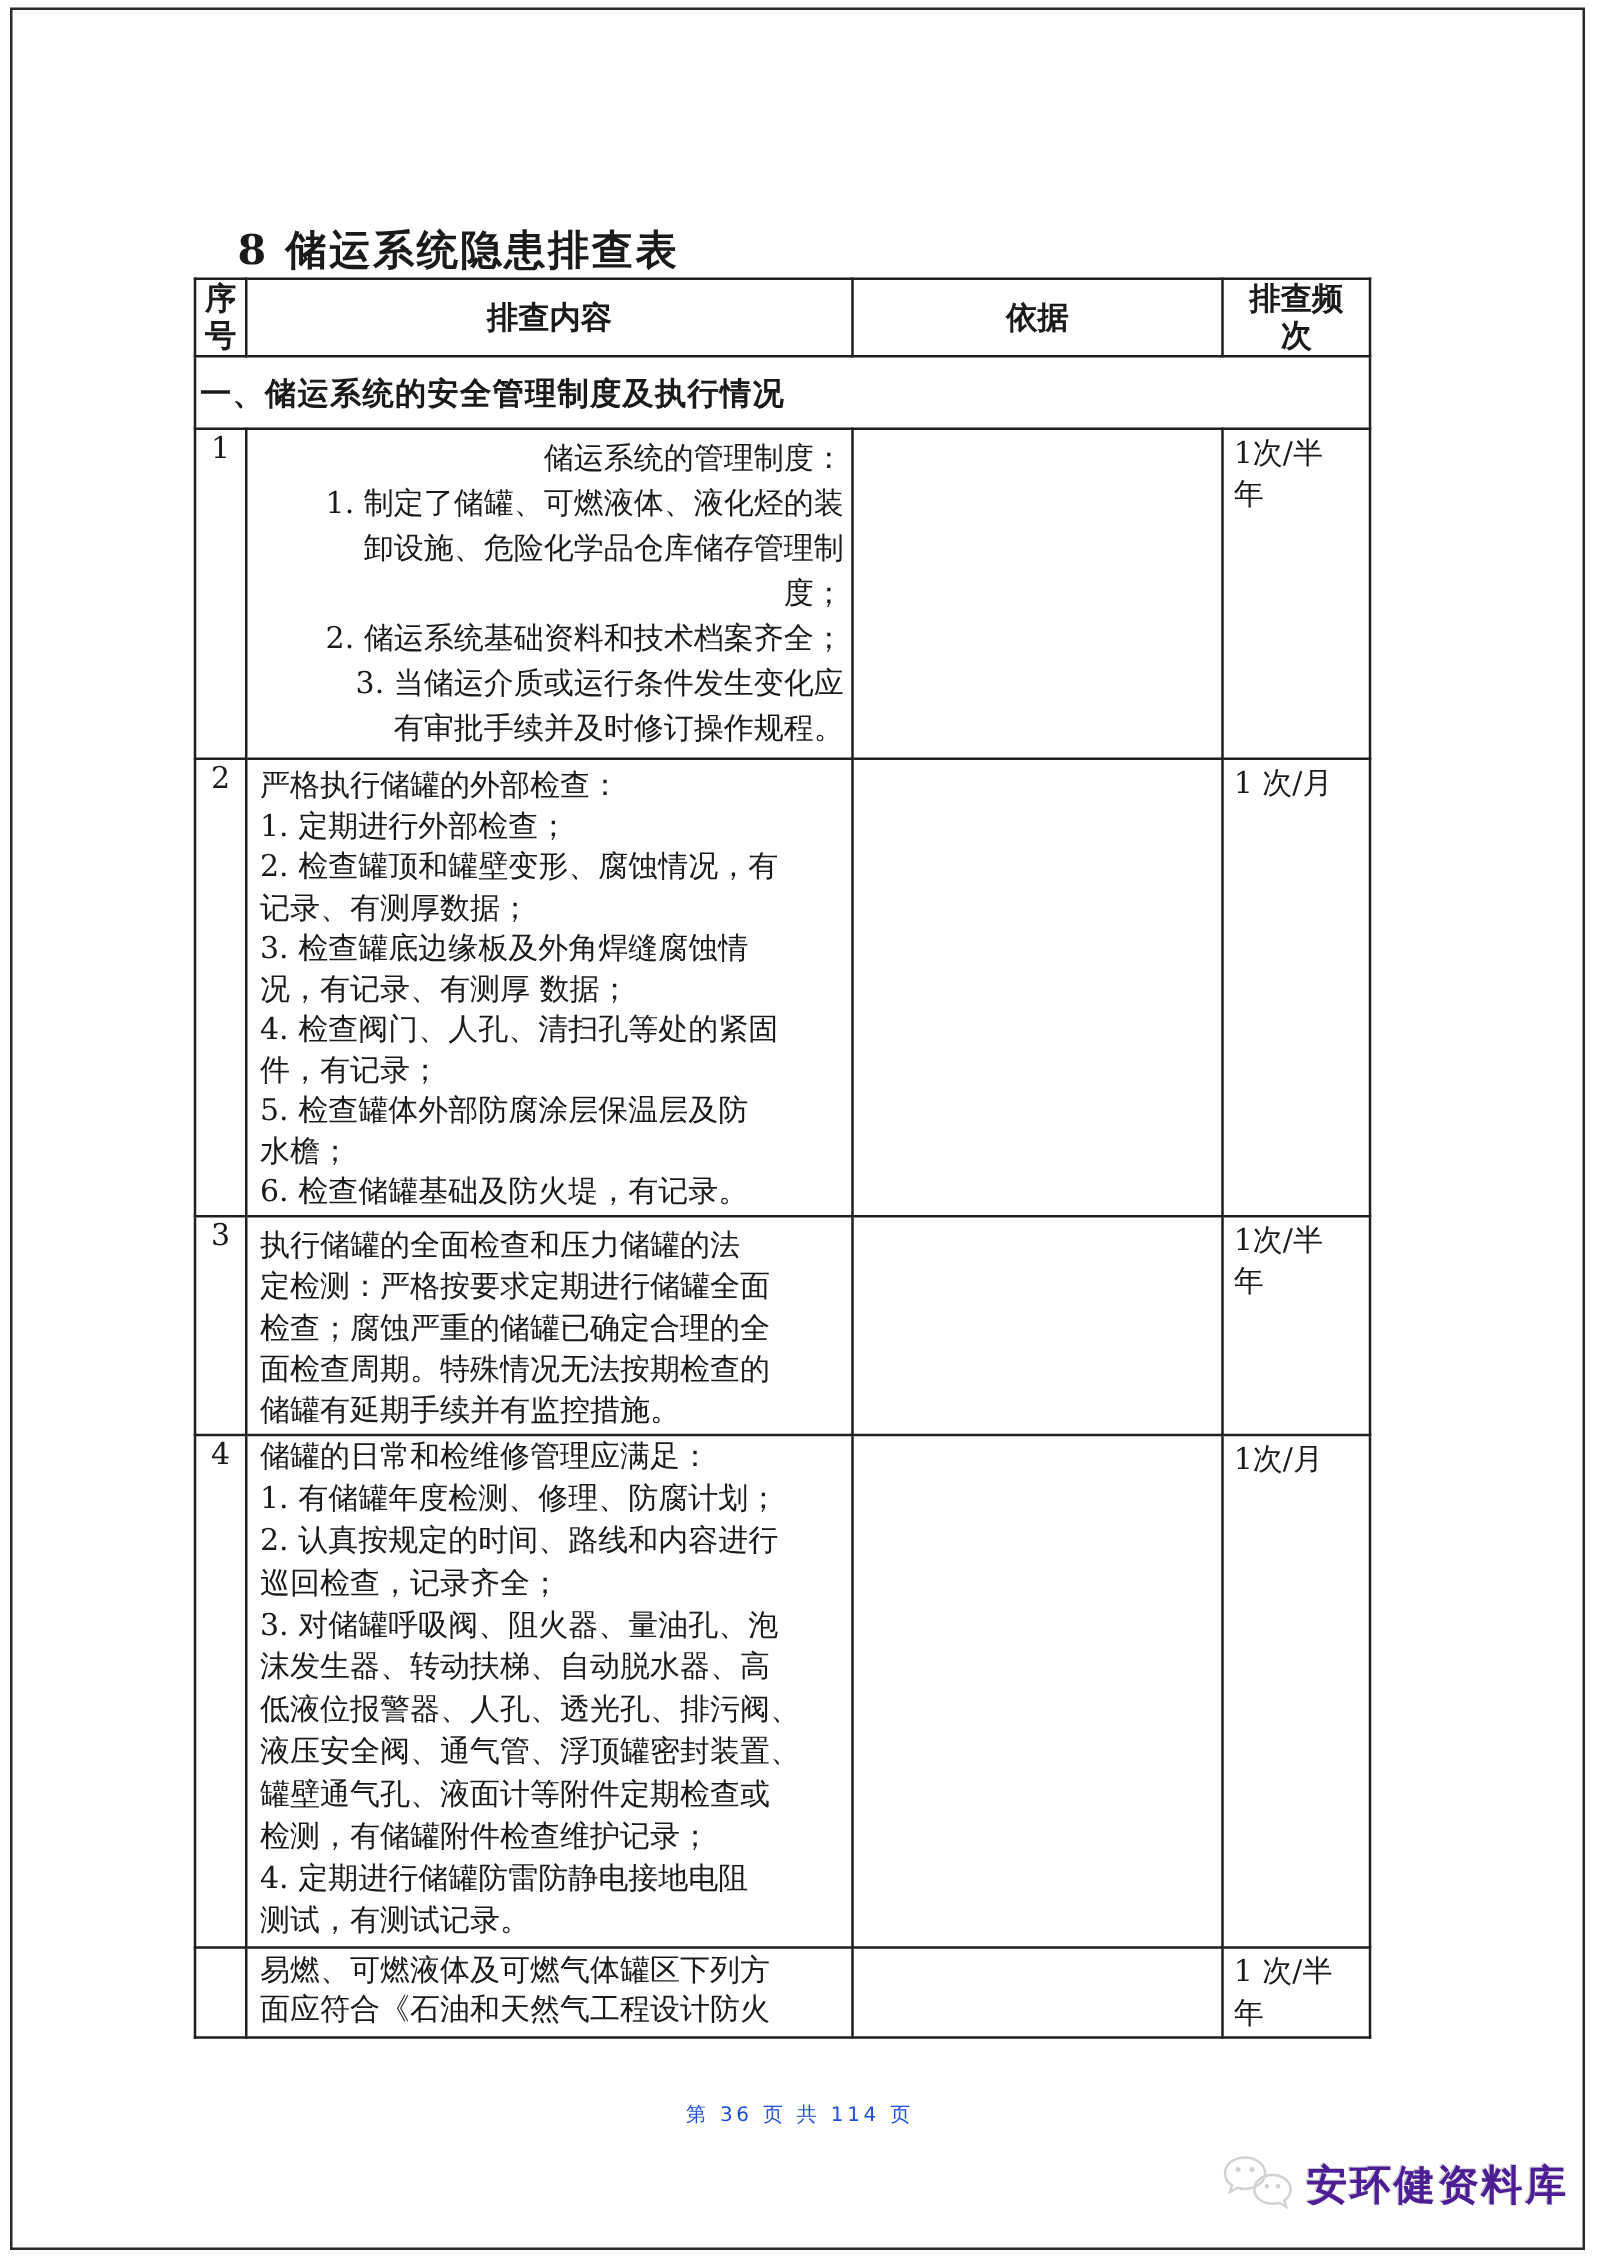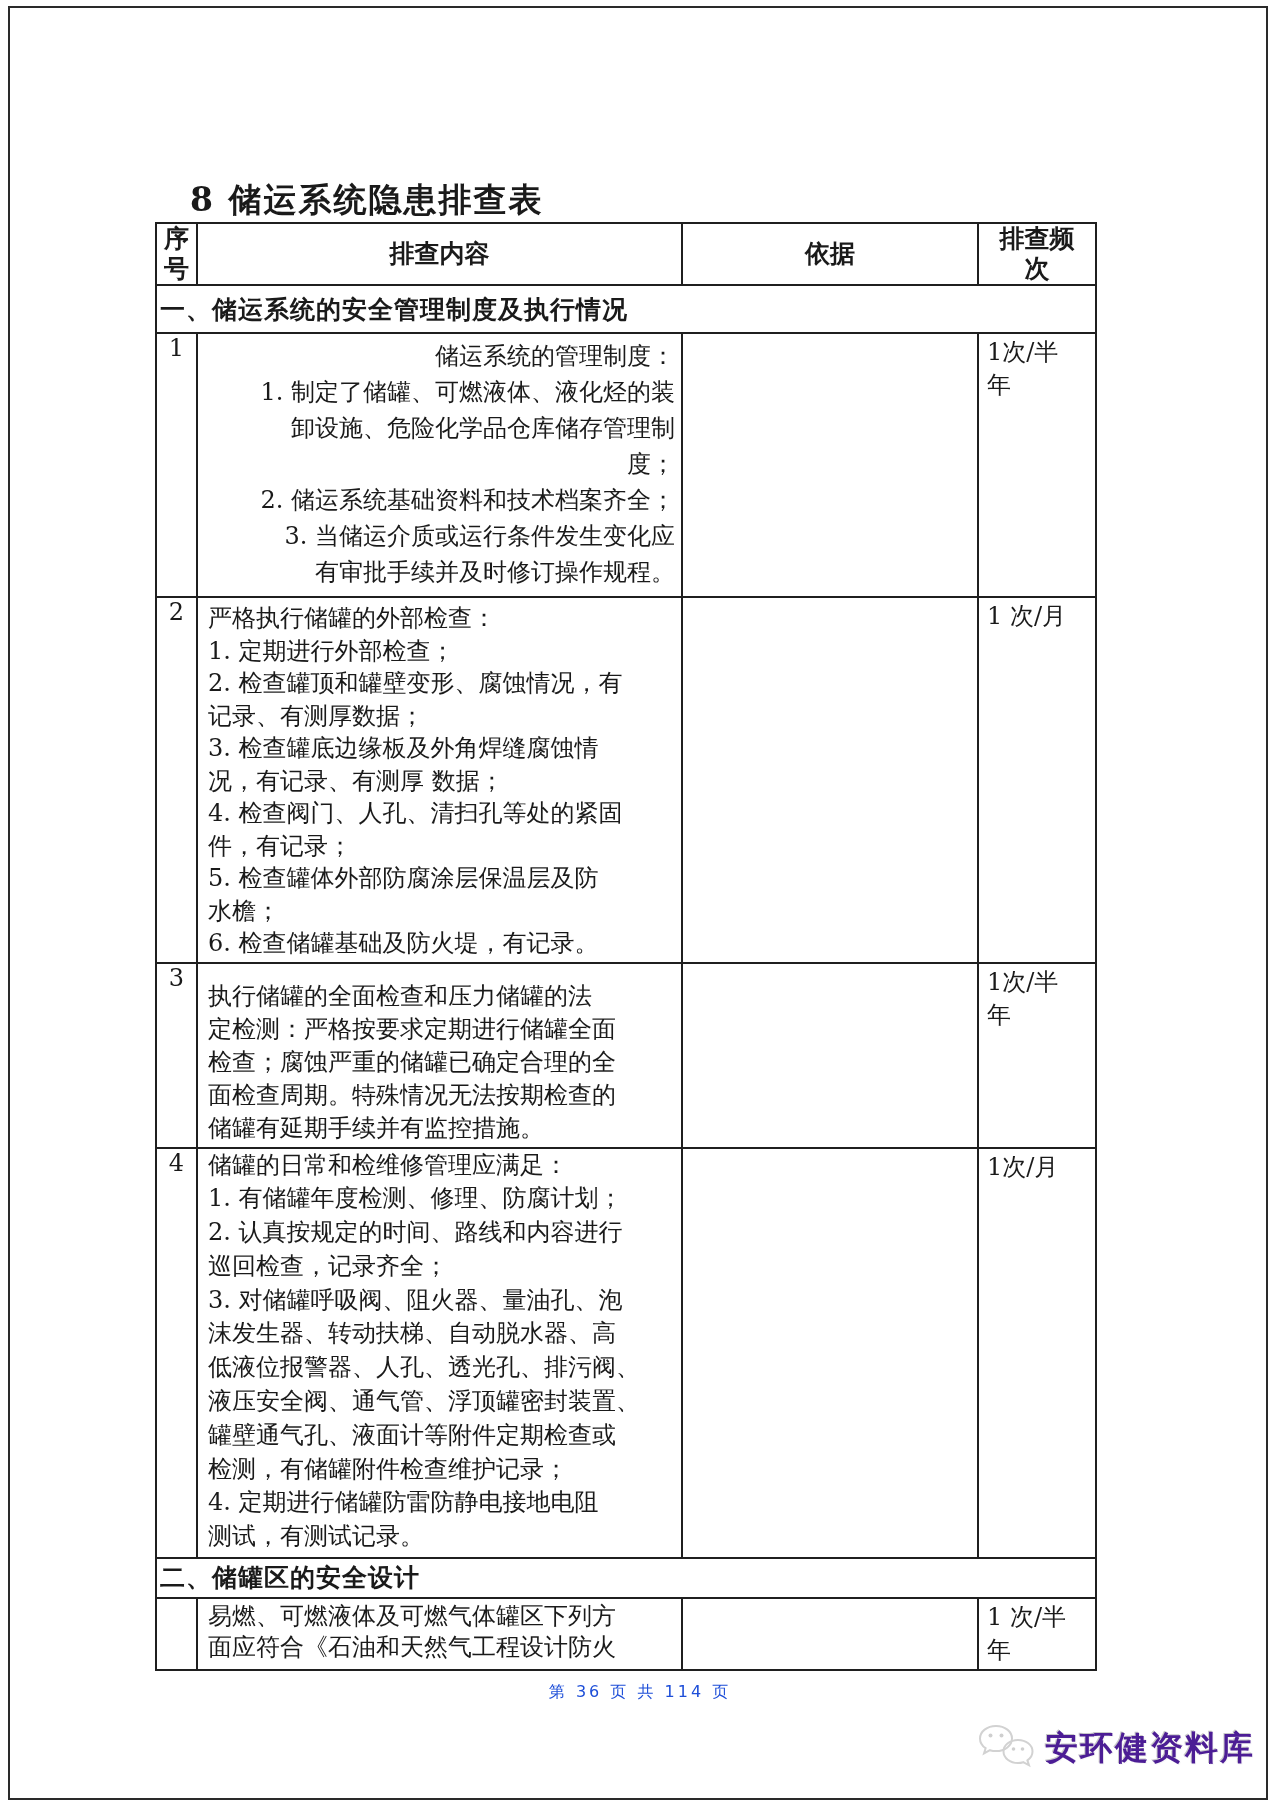--- a/index.html
+++ b/index.html
@@ -16,25 +16,25 @@
              font-size:24px;vertical-align:top;overflow:hidden;}
   table.insp th{font-weight:bold;font-size:25px;text-align:center;vertical-align:middle;
              line-height:30px;white-space:pre-line;padding:0;}
   tr.hdr th{height:62px;}
   td.no{ text-align:center;vertical-align:middle;padding:0;}
   td.content{padding:2px 6px 2px 10px;white-space:pre-line;}
   td.basis{padding:2px 6px;}
   td.freq{padding:2px 4px 2px 8px;white-space:pre-line;line-height:33px;}
   tr.section td{font-weight:bold;font-size:25px;vertical-align:middle;
                 padding:0 0 0 3px;letter-spacing:1px;}
-  tr.sec1 td{height:48px;font-family:Liberation Serif, serif;}
+  tr.sec1 td{height:58px;font-family:Liberation Serif, serif;}
   tr.sec2 td{height:40px;}
   tr.r1 td{height:264px;} tr.r1 td.content{line-height:36px;padding-top:4px;text-align:right;}
   tr.r2 td{height:362px;} tr.r2 td.content{line-height:32.5px;padding-top:4px;}
-  tr.r3 td{height:172px;} tr.r3 td.content{line-height:33px;padding-top:16px;}
+  tr.r3 td{height:172px;} tr.r3 td.content{line-height:33px;padding-top:6px;}
   tr.r4 td{height:410px;} tr.r4 td.content{line-height:33.8px;padding-top:0;}
   tr.r5 td{height:56px;}  tr.r5 td.content{line-height:31px;padding-top:2px;}
 
   .page-footer{position:absolute;left:0;top:1682px;width:1280px;text-align:center;
                font-family:"DejaVu Sans","Liberation Sans",sans-serif;
                font-size:16px;letter-spacing:3px;color:#1d4ed8;}
   .watermark{position:absolute;left:975px;top:1722px;display:flex;align-items:center;
              gap:8px;}
   .watermark .wm-text{font-size:33px;font-weight:bold;color:#4c1d95;letter-spacing:2px;
              text-shadow:1px 1px 0 #f7f7f7,-1px -1px 0 #c9c9c9;white-space:nowrap;}
@@ -119,23 +119,20 @@
 沫发生器、转动扶梯、自动脱水器、高
 低液位报警器、人孔、透光孔、排污阀、
 液压安全阀、通气管、浮顶罐密封装置、
 罐壁通气孔、液面计等附件定期检查或
 检测，有储罐附件检查维护记录；
 4. 定期进行储罐防雷防静电接地电阻
 测试，有测试记录。</td>
         <td class="basis"></td>
         <td class="freq">1次/月</td>
       </tr>
-      <tr class="section sec2">
-        <td colspan="4">二、储罐区的安全设计</td>
-      </tr>
       <tr class="r5">
         <td class="no"></td>
         <td class="content">易燃、可燃液体及可燃气体罐区下列方
 面应符合《石油和天然气工程设计防火</td>
         <td class="basis"></td>
         <td class="freq">1 次/半
 年</td>
       </tr>
     </tbody>
   </table>

